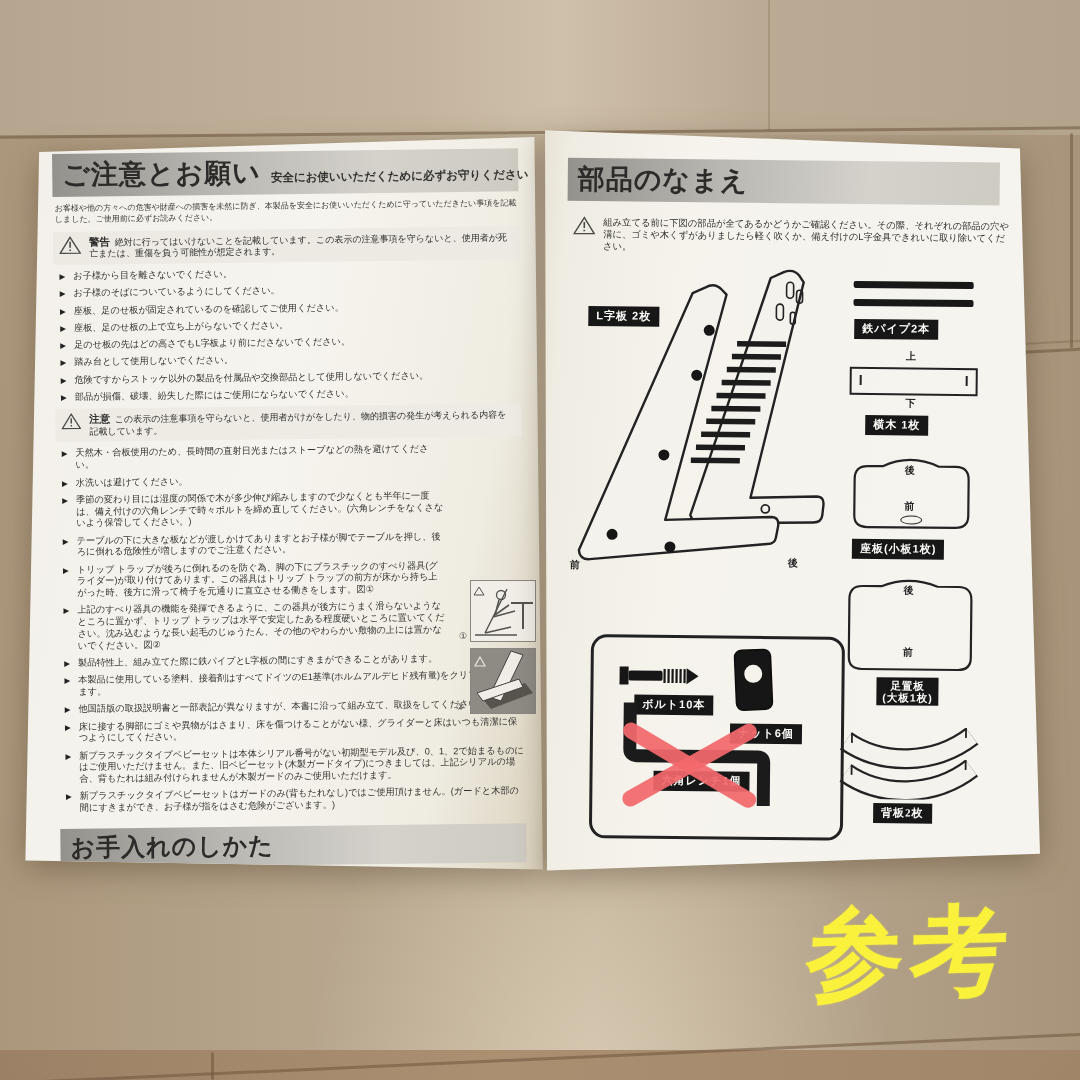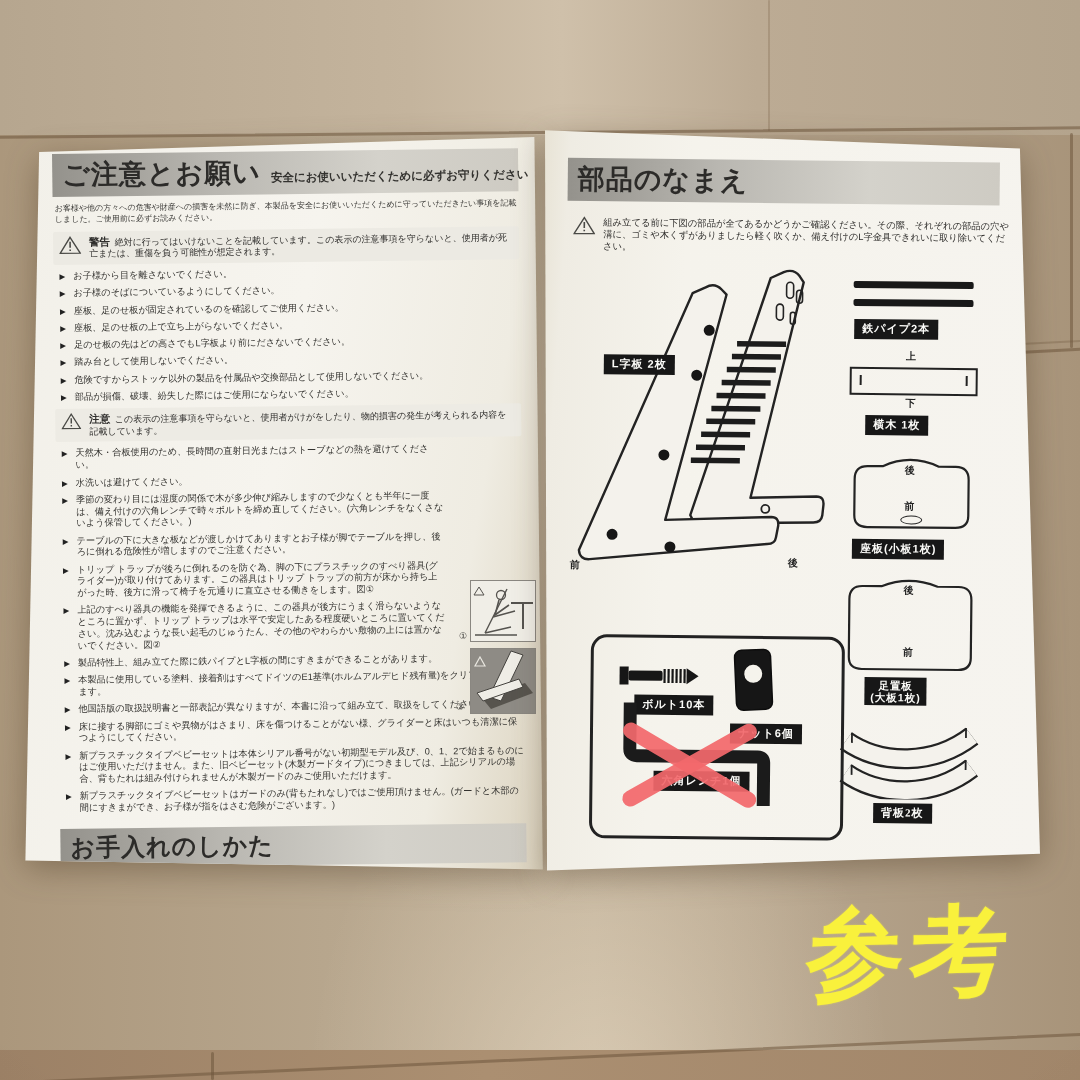--- a/index.html
+++ b/index.html
@@ -75,21 +75,21 @@
   .figbox{position:absolute;border:1px solid #8a8781;background:#f0eee7;}
   .figbox-1{left:452px;top:452px;width:64px;height:60px;}
   .figbox-2{left:452px;top:520px;width:64px;height:64px;background:#8e8b85;}
   .fignum{position:absolute;font-size:9px;color:#3a3936;}
   .fignum-1{left:441px;top:503px;}
   .fignum-2{left:438px;top:574px;}
 
   
   .blabel{position:absolute;background:#171717;color:#fbfbf8;font-weight:bold;
     font-size:11px;padding:2px 8px 3px 8px;letter-spacing:1px;white-space:nowrap;}
-  .blabel-2line{text-align:center;line-height:1.15;font-size:10.5px;padding:2px 6px;}
+  .blabel-2line{text-align:center;line-height:1.15;font-size:10.5px;padding:2px 6px;margin-left:12px;}
   .dirlabel{position:absolute;font-size:10px;font-weight:bold;color:#222;}
   .partbar{position:absolute;background:#181818;border-radius:2px;}
   .crossbar{position:absolute;border:2px solid #222;background:transparent;}
   .cb-tick{position:absolute;width:2px;height:10px;background:#222;top:6px;}
   .hwbox{position:absolute;border:3px solid #222;border-radius:16px;}
   .slot-oval{position:absolute;width:20px;height:7px;border:1.5px solid #222;border-radius:50%;}
 
   .redx-bar{position:absolute;width:152px;height:16px;background:#f2686c;border-radius:8px;opacity:.93;}
 
   
@@ -317,21 +317,21 @@
 
         <g>
           <path d="M143,22 q9,-5 16,2 l5,5 L105,255 l106,-4 q8,0 7,9 l-2,11 q-1,7 -9,7 L30,295 q-10,1 -11,-9 L130,28 Z" fill="#f4f2ec" stroke="#232323" stroke-width="2.4" stroke-linejoin="round"></path>
           <circle cx="147" cy="65" r="5.5" fill="#161616"></circle>
           <circle cx="135" cy="110" r="5.5" fill="#161616"></circle>
           <circle cx="103" cy="190" r="5.5" fill="#161616"></circle>
           <circle cx="52" cy="270" r="5.5" fill="#161616"></circle>
           <circle cx="110" cy="282" r="5.5" fill="#161616"></circle>
         </g>
       </svg>
-      <span class="blabel" style="left:66px;top:188px;margin-top:48px;">L字板 2枚</span>
+      <span class="blabel" style="left:50px;top:188px;">L字板 2枚</span>
       <span class="dirlabel" style="left:34px;top:440px;">前</span>
       <span class="dirlabel" style="left:252px;top:436px;">後</span>
 
       <div class="partbar" style="left:315px;top:160px;width:120px;height:7px;"></div>
       <div class="partbar" style="left:315px;top:178px;width:120px;height:7px;"></div>
       <span class="blabel" style="left:316px;top:198px;">鉄パイプ2本</span>
 
       <span class="dirlabel" style="left:368px;top:228px;">上</span>
       <div class="crossbar" style="left:312px;top:246px;width:124px;height:24px;">
         <div class="cb-tick" style="left:8px;"></div>

